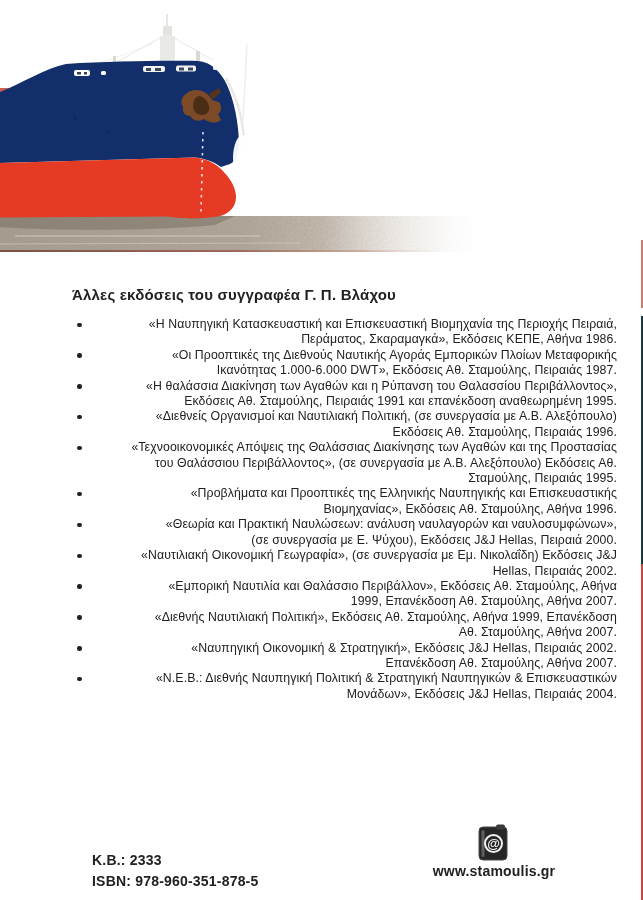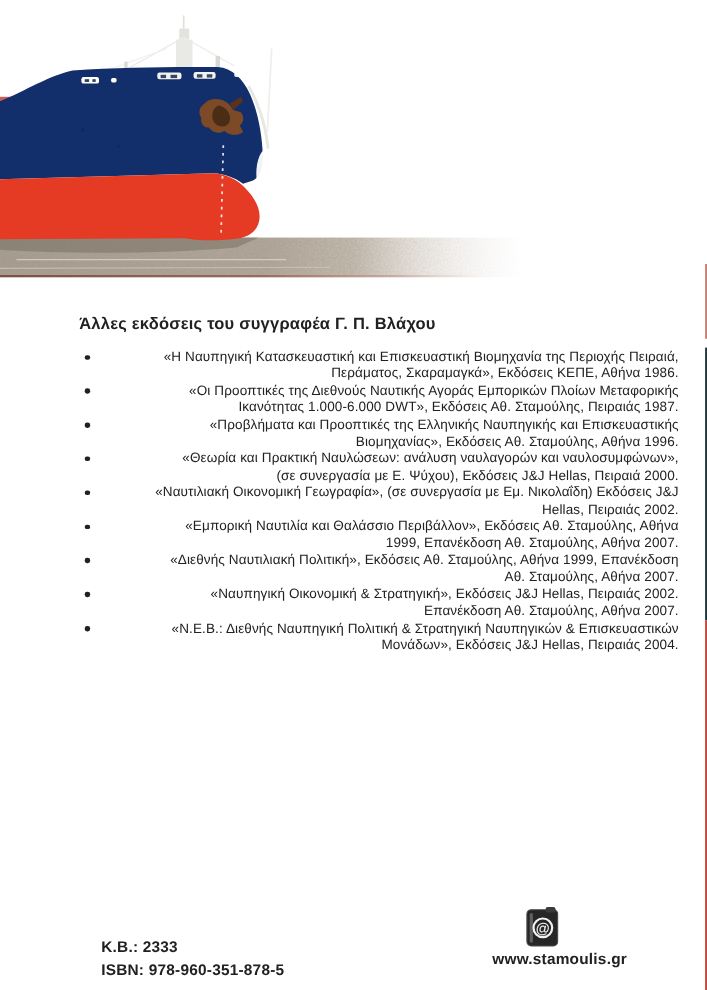--- a/index.html
+++ b/index.html
@@ -25,21 +25,21 @@
   ul.pubs{list-style:none;margin:14px 0 0 0;padding:0 0 0 16px;text-align:right;}
   ul.pubs li{position:relative;font-size:12.3px;line-height:15.4px;
              white-space:pre-line;letter-spacing:.1px;}
   ul.pubs li::before{content:"";position:absolute;left:-11px;top:5.5px;
              width:4.5px;height:4.5px;border-radius:50%;background:var(--text,#222120);}
 
   
   .codes{position:absolute;left:92px;top:850px;font-weight:bold;
          font-size:14px;line-height:20.5px;letter-spacing:.2px;}
   .logo{position:absolute;left:478px;top:824px;width:30px;height:37px;}
-  .site{position:absolute;left:418px;top:863px;width:152px;text-align:right;
+  .site{position:absolute;left:418px;top:863px;width:152px;text-align:center;
         font-weight:bold;font-size:14px;letter-spacing:.2px;}
 </style>
 </head>
 <body>
 
 <div class="page">
 
   <div class="photo">
     <svg width="643" height="255" viewBox="0 0 643 255">
       <defs>
@@ -145,20 +145,27 @@
     <div class="stripe red"></div>
   </div>
 
   <div class="content">
     <h1>Άλλες εκδόσεις του συγγραφέα Γ. Π. Βλάχου</h1>
     <ul class="pubs" id="pub-list">
         <li><span>«Η Ναυπηγική Κατασκευαστική και Επισκευαστική Βιομηχανία της Περιοχής Πειραιά,
 Περάματος, Σκαραμαγκά», Εκδόσεις ΚΕΠΕ, Αθήνα 1986.</span></li>
         <li><span>«Οι Προοπτικές της Διεθνούς Ναυτικής Αγοράς Εμπορικών Πλοίων Μεταφορικής
 Ικανότητας 1.000-6.000 DWT», Εκδόσεις Αθ. Σταμούλης, Πειραιάς 1987.</span></li>
+        <li><span>«Η θαλάσσια Διακίνηση των Αγαθών και η Ρύπανση του Θαλασσίου Περιβάλλοντος»,
+Εκδόσεις Αθ. Σταμούλης, Πειραιάς 1991 και επανέκδοση αναθεωρημένη 1995.</span></li>
+        <li><span>«Διεθνείς Οργανισμοί και Ναυτιλιακή Πολιτική, (σε συνεργασία με Α.Β. Αλεξόπουλο)
+Εκδόσεις Αθ. Σταμούλης, Πειραιάς 1996.</span></li>
+        <li><span>«Τεχνοοικονομικές Απόψεις της Θαλάσσιας Διακίνησης των Αγαθών και της Προστασίας
+του Θαλάσσιου Περιβάλλοντος», (σε συνεργασία με Α.Β. Αλεξόπουλο) Εκδόσεις Αθ.
+Σταμούλης, Πειραιάς 1995.</span></li>
         <li><span>«Προβλήματα και Προοπτικές της Ελληνικής Ναυπηγικής και Επισκευαστικής
 Βιομηχανίας», Εκδόσεις Αθ. Σταμούλης, Αθήνα 1996.</span></li>
         <li><span>«Θεωρία και Πρακτική Ναυλώσεων: ανάλυση ναυλαγορών και ναυλοσυμφώνων»,
 (σε συνεργασία με Ε. Ψύχου), Εκδόσεις J&amp;J Hellas, Πειραιά 2000.</span></li>
         <li><span>«Ναυτιλιακή Οικονομική Γεωγραφία», (σε συνεργασία με Εμ. Νικολαΐδη) Εκδόσεις J&amp;J
 Hellas, Πειραιάς 2002.</span></li>
         <li><span>«Εμπορική Ναυτιλία και Θαλάσσιο Περιβάλλον», Εκδόσεις Αθ. Σταμούλης, Αθήνα
 1999, Επανέκδοση Αθ. Σταμούλης, Αθήνα 2007.</span></li>
         <li><span>«Διεθνής Ναυτιλιακή Πολιτική», Εκδόσεις Αθ. Σταμούλης, Αθήνα 1999, Επανέκδοση
 Αθ. Σταμούλης, Αθήνα 2007.</span></li>

